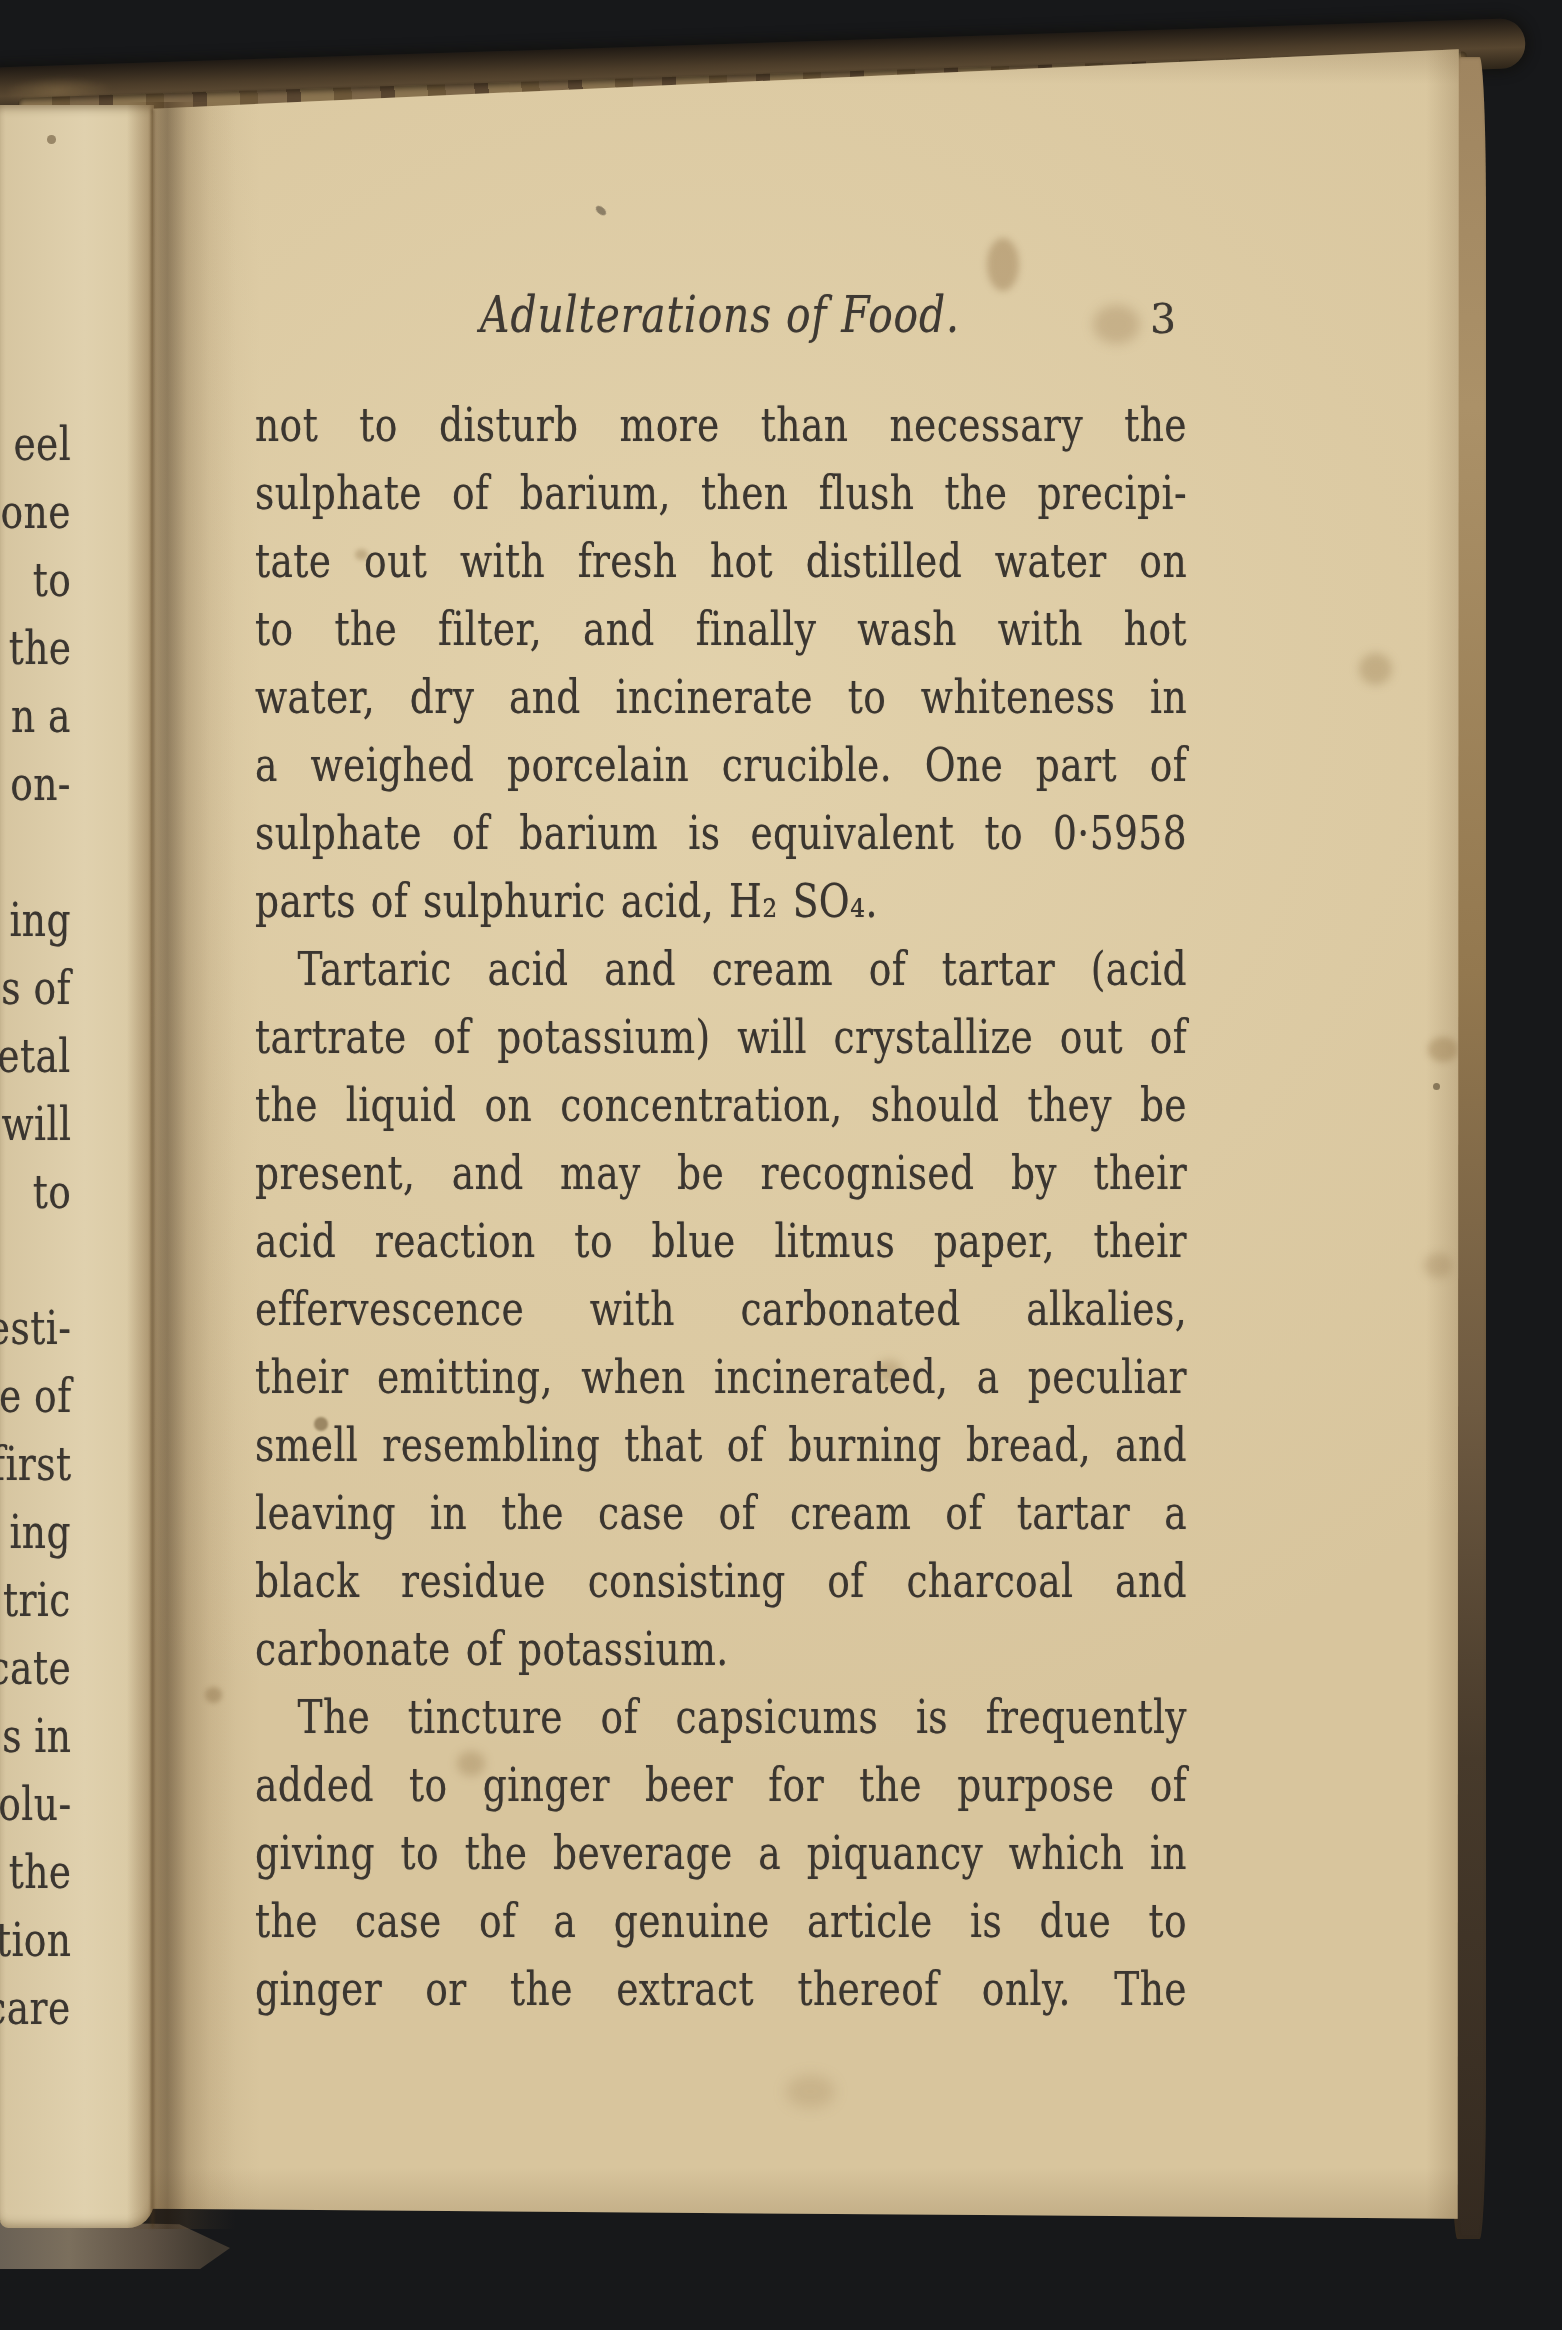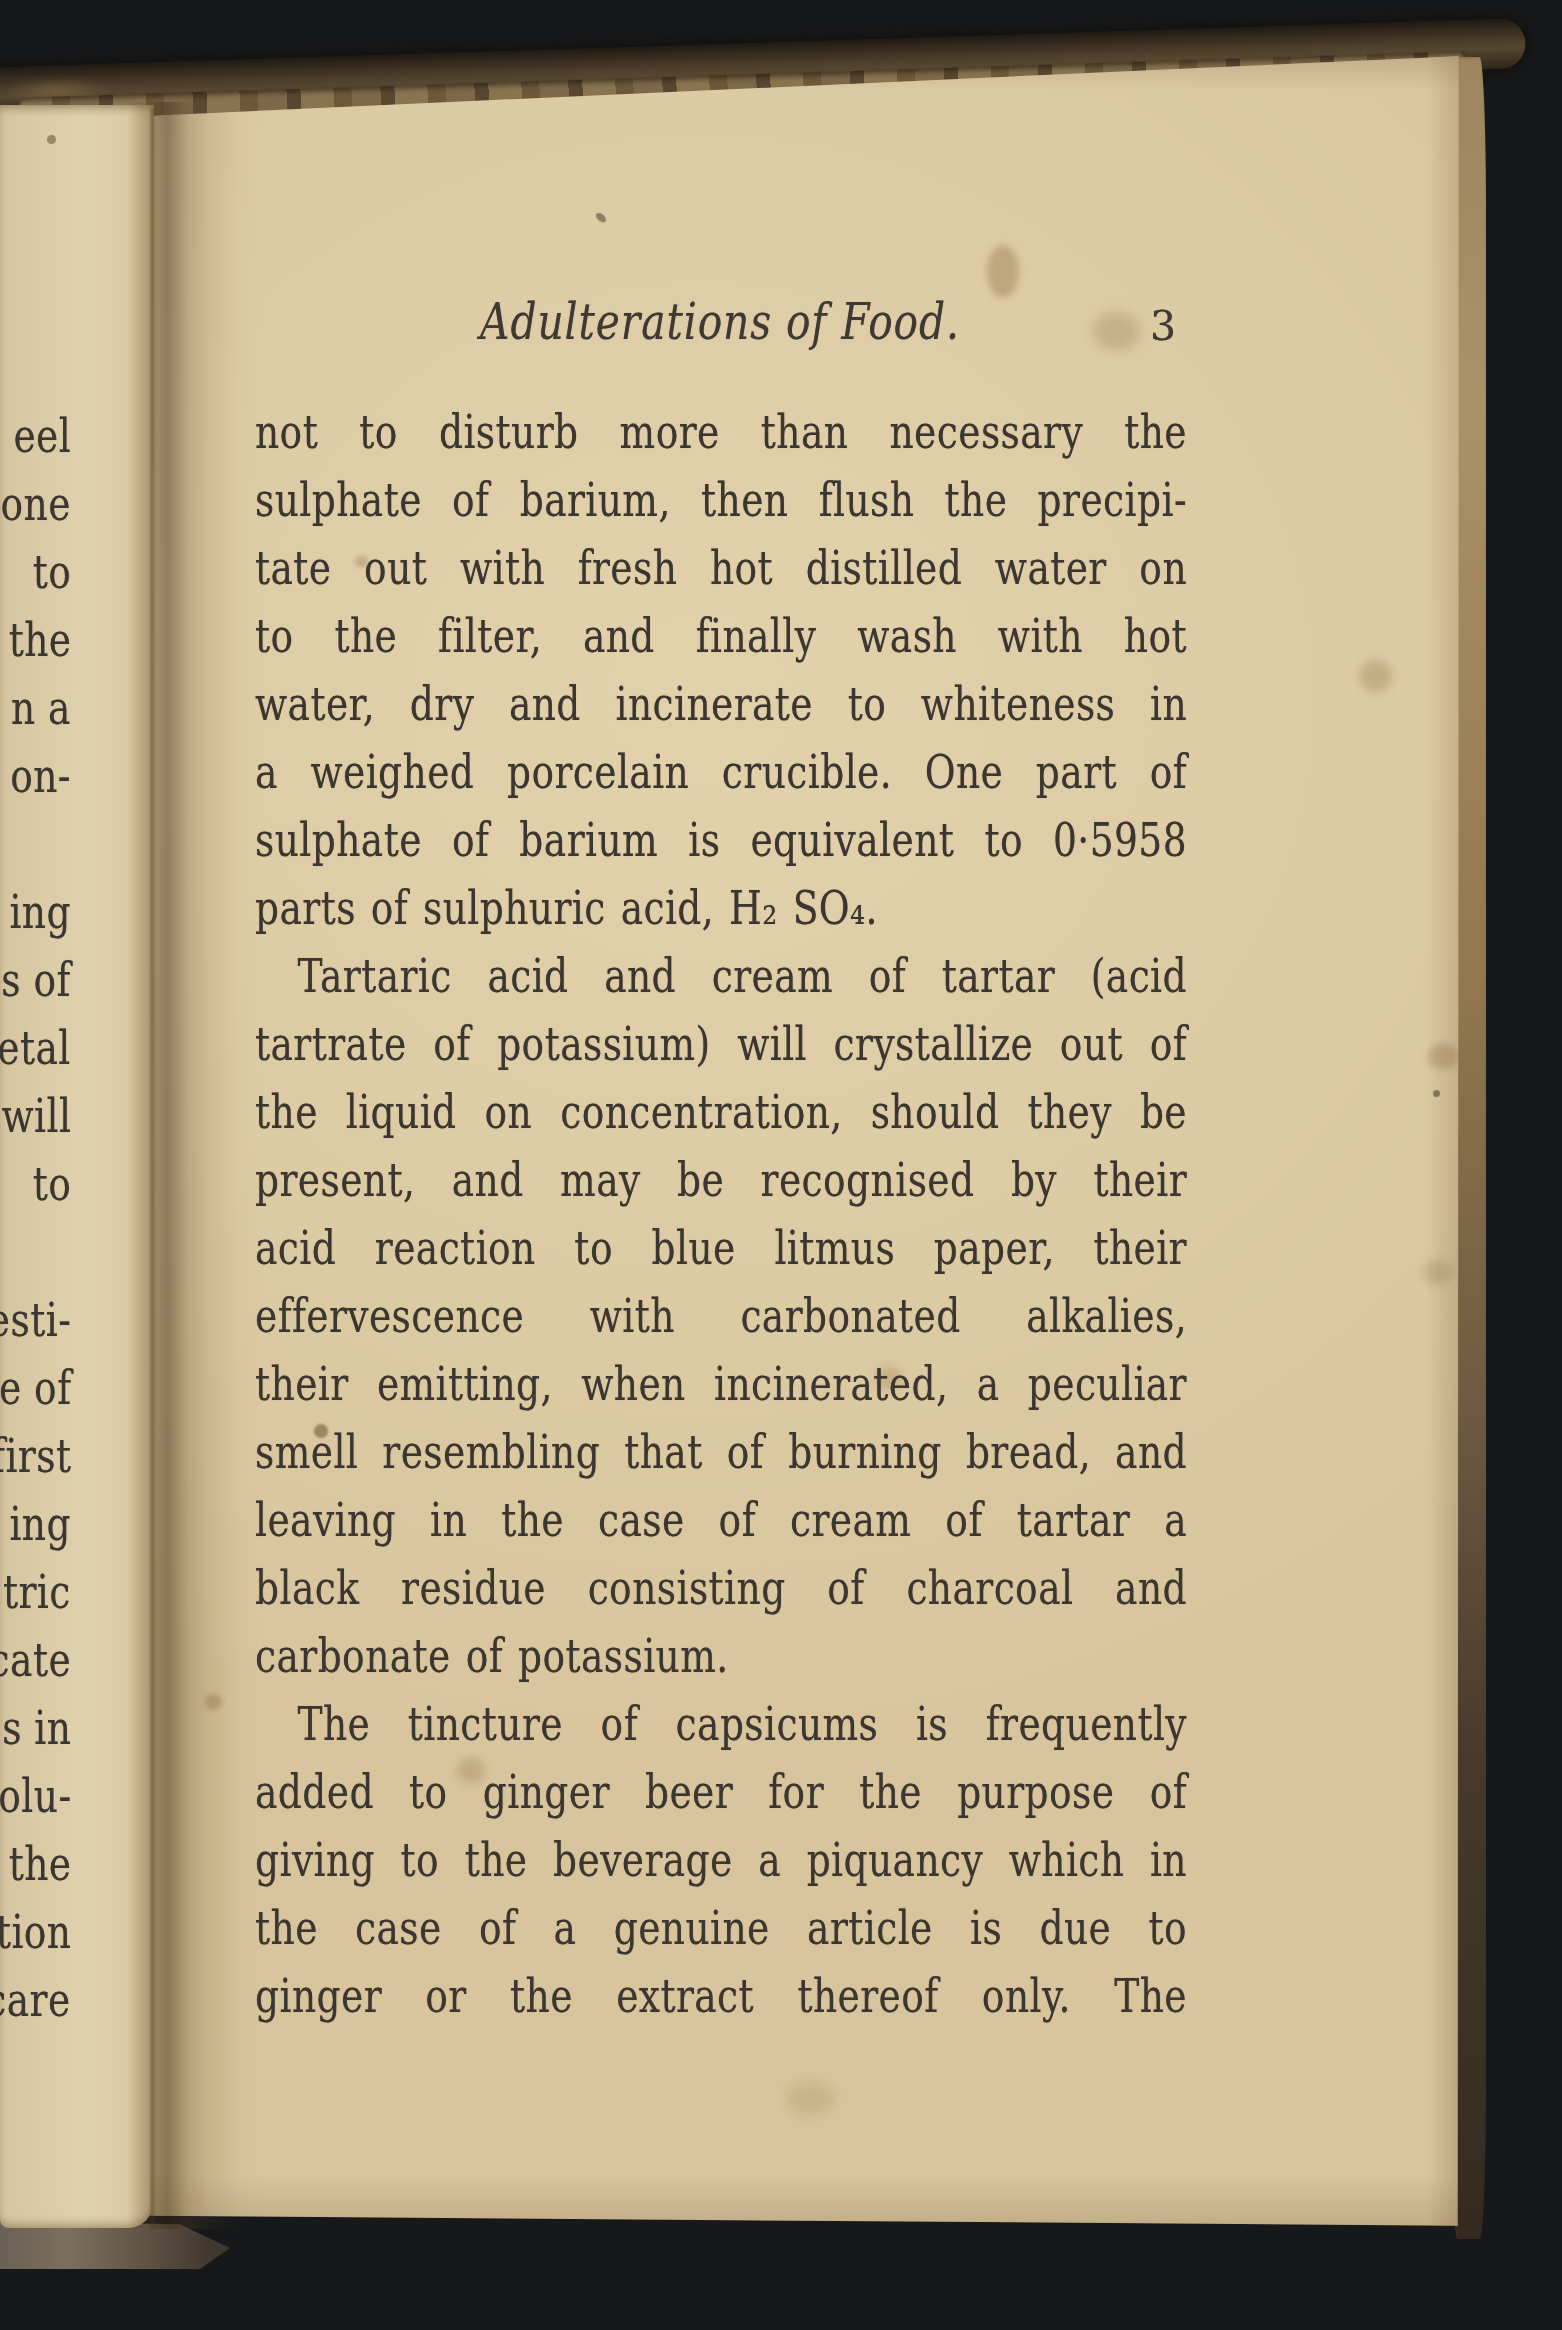--- a/index.html
+++ b/index.html
@@ -37,27 +37,27 @@
   
   .cover-bottom{position:absolute;left:0;top:2221px;width:230px;height:48px;z-index:1;
     background:linear-gradient(90deg,#6a6155 0%,#7b6f5d 30%,#5d5144 65%,#3f382f 92%);
     clip-path:polygon(0 0,78% 7%,100% 56%,87% 100%,0 100%);}
 
   
   .left-page{position:absolute;left:0;top:105px;width:154px;height:2123px;z-index:2;
     border-radius:0 0 26.6px 8.5px;
     background:linear-gradient(90deg,#d6c5a0 0%,#e0d1ae 55%,#dbcba6 82%,#c9b48c 97%,#b29a72 100%);
     box-shadow:inset 0 7.4px 8.5px -4.3px rgba(90,68,38,.5), inset 0 -8.5px 9.6px -5.3px rgba(90,68,38,.45);}
-  .frag-rows{position:absolute;left:0;top:296px;width:71px;}
+  .frag-rows{position:absolute;left:0;top:304px;width:71px;}
   .frag{height:68px;display:flex;justify-content:flex-end;align-items:center;overflow:visible;}
   .frag span{white-space:nowrap;transform:scaleX(.8);transform-origin:100% 50%;
     font-size:47px;color:#3b3630;letter-spacing:0.5px;text-shadow:0 0 0.8px rgba(50,44,38,.5);}
 
   
-  .page{position:absolute;left:149px;top:43px;width:1311px;height:2188px;z-index:3;
+  .page{position:absolute;left:149px;top:36px;width:1311px;height:2188px;z-index:3;
     clip-path:polygon(0.3% 3.32%, 99.9% 0.6%, 99.82% 99.76%, 0.12% 99.3%);
     background:
       radial-gradient(145% 80% at 42% 30%, rgba(236,222,186,.5), rgba(236,222,186,0) 62%),
       linear-gradient(90deg, rgba(120,90,52,.36) 0%, rgba(120,90,52,.13) 3.2%, rgba(120,90,52,0) 8.5%),
       linear-gradient(270deg, rgba(115,88,52,.28) 0%, rgba(115,88,52,0) 2.6%),
       linear-gradient(0deg, rgba(115,88,52,.24) 0%, rgba(115,88,52,0) 2.6%),
       linear-gradient(180deg, rgba(100,75,45,.30) 0%, rgba(100,75,45,0) 2.2%),
       #d8c59d;}
 
   

